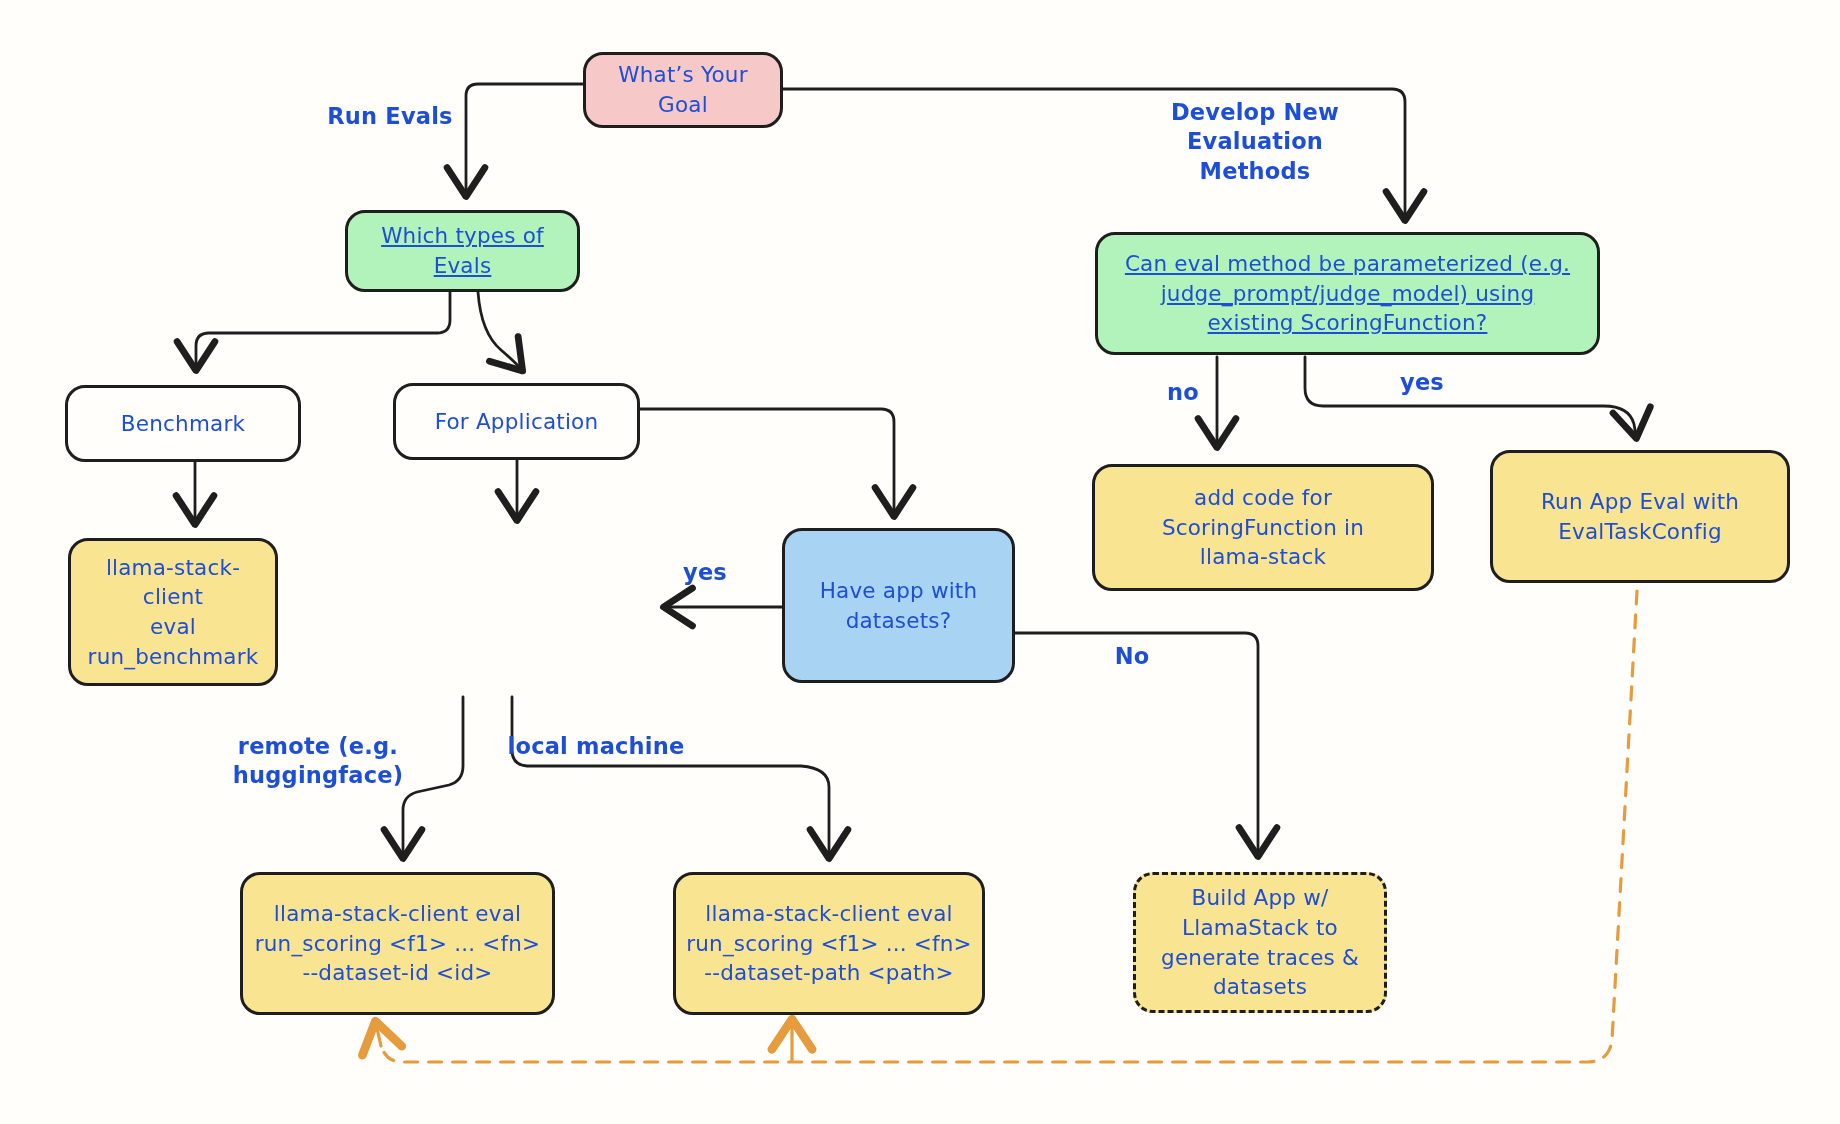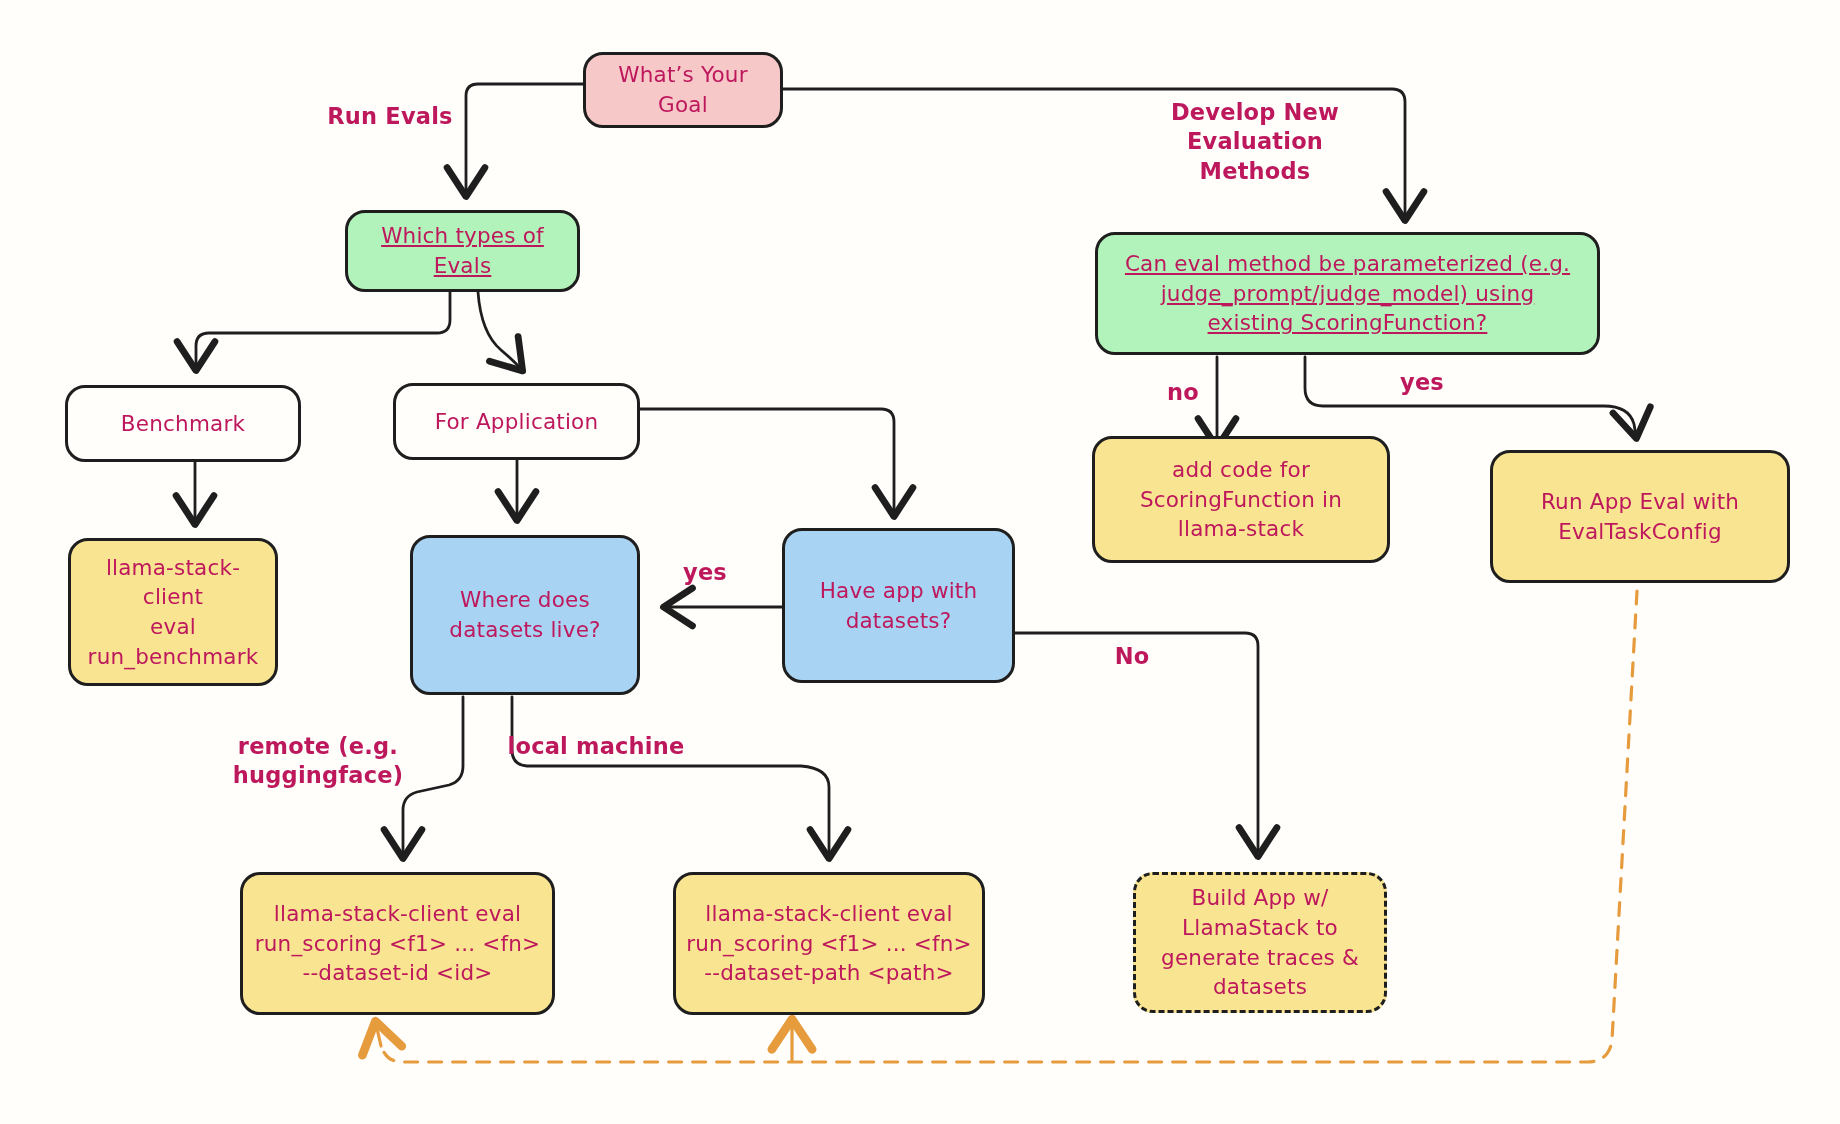--- a/index.html
+++ b/index.html
@@ -1,21 +1,21 @@
 <!DOCTYPE html>
 <html><head>
 <meta charset="utf-8">
 <style>
   html,body{margin:0;padding:0;background:#ffffff;}
   #canvas{
     position:relative;
     width:1840px;height:1124px;
     background:#fffefb;
     font-family:"DejaVu Sans", sans-serif;
-    color:#be185d;
+    color:#1d4ed8;
     overflow:hidden;
   }
   #edges{position:absolute;left:0;top:0;width:1840px;height:1124px;z-index:1;}
   .node{
     position:absolute;z-index:2;
     display:flex;align-items:center;justify-content:center;
     text-align:center;
     border:3px solid #1e1e1e;
     border-radius:20px;
     font-size:21.5px;line-height:1.38;
@@ -75,28 +75,26 @@
   </svg>
 
   <div class="node pink" style="left:583px;top:52px;width:200px;height:76px">What’s Your
 Goal</div>
   <div class="node green" style="left:345px;top:210px;width:235px;height:82px">Which types of
 Evals</div>
   <div class="node white" style="left:65px;top:385px;width:236px;height:77px">Benchmark</div>
   <div class="node white" style="left:393px;top:383px;width:247px;height:77px">For Application</div>
   <div class="node yellow" style="left:68px;top:538px;width:210px;height:148px">llama-stack-client
 eval run_benchmark</div>
-  <div class="node blue" style="left:410px;top:535px;width:230px;height:160px">Where does
-datasets live?</div>
   <div class="node blue" style="left:782px;top:528px;width:233px;height:155px">Have app with
 datasets?</div>
   <div class="node green" style="left:1095px;top:232px;width:505px;height:123px">Can eval method be parameterized (e.g.
 judge_prompt/judge_model) using
 existing ScoringFunction?</div>
-  <div class="node yellow" style="left:1092px;top:436px;width:298px;height:127px">add code for
+  <div class="node yellow" style="left:1092px;top:464px;width:342px;height:127px">add code for
 ScoringFunction in
 llama-stack</div>
   <div class="node yellow" style="left:1490px;top:450px;width:300px;height:133px">Run App Eval with
 EvalTaskConfig</div>
   <div class="node yellow" style="left:240px;top:872px;width:315px;height:143px">llama-stack-client eval
 run_scoring &lt;f1&gt; ... &lt;fn&gt;
 --dataset-id &lt;id&gt;</div>
   <div class="node yellow" style="left:673px;top:872px;width:312px;height:143px">llama-stack-client eval
 run_scoring &lt;f1&gt; ... &lt;fn&gt;
 --dataset-path &lt;path&gt;</div>

